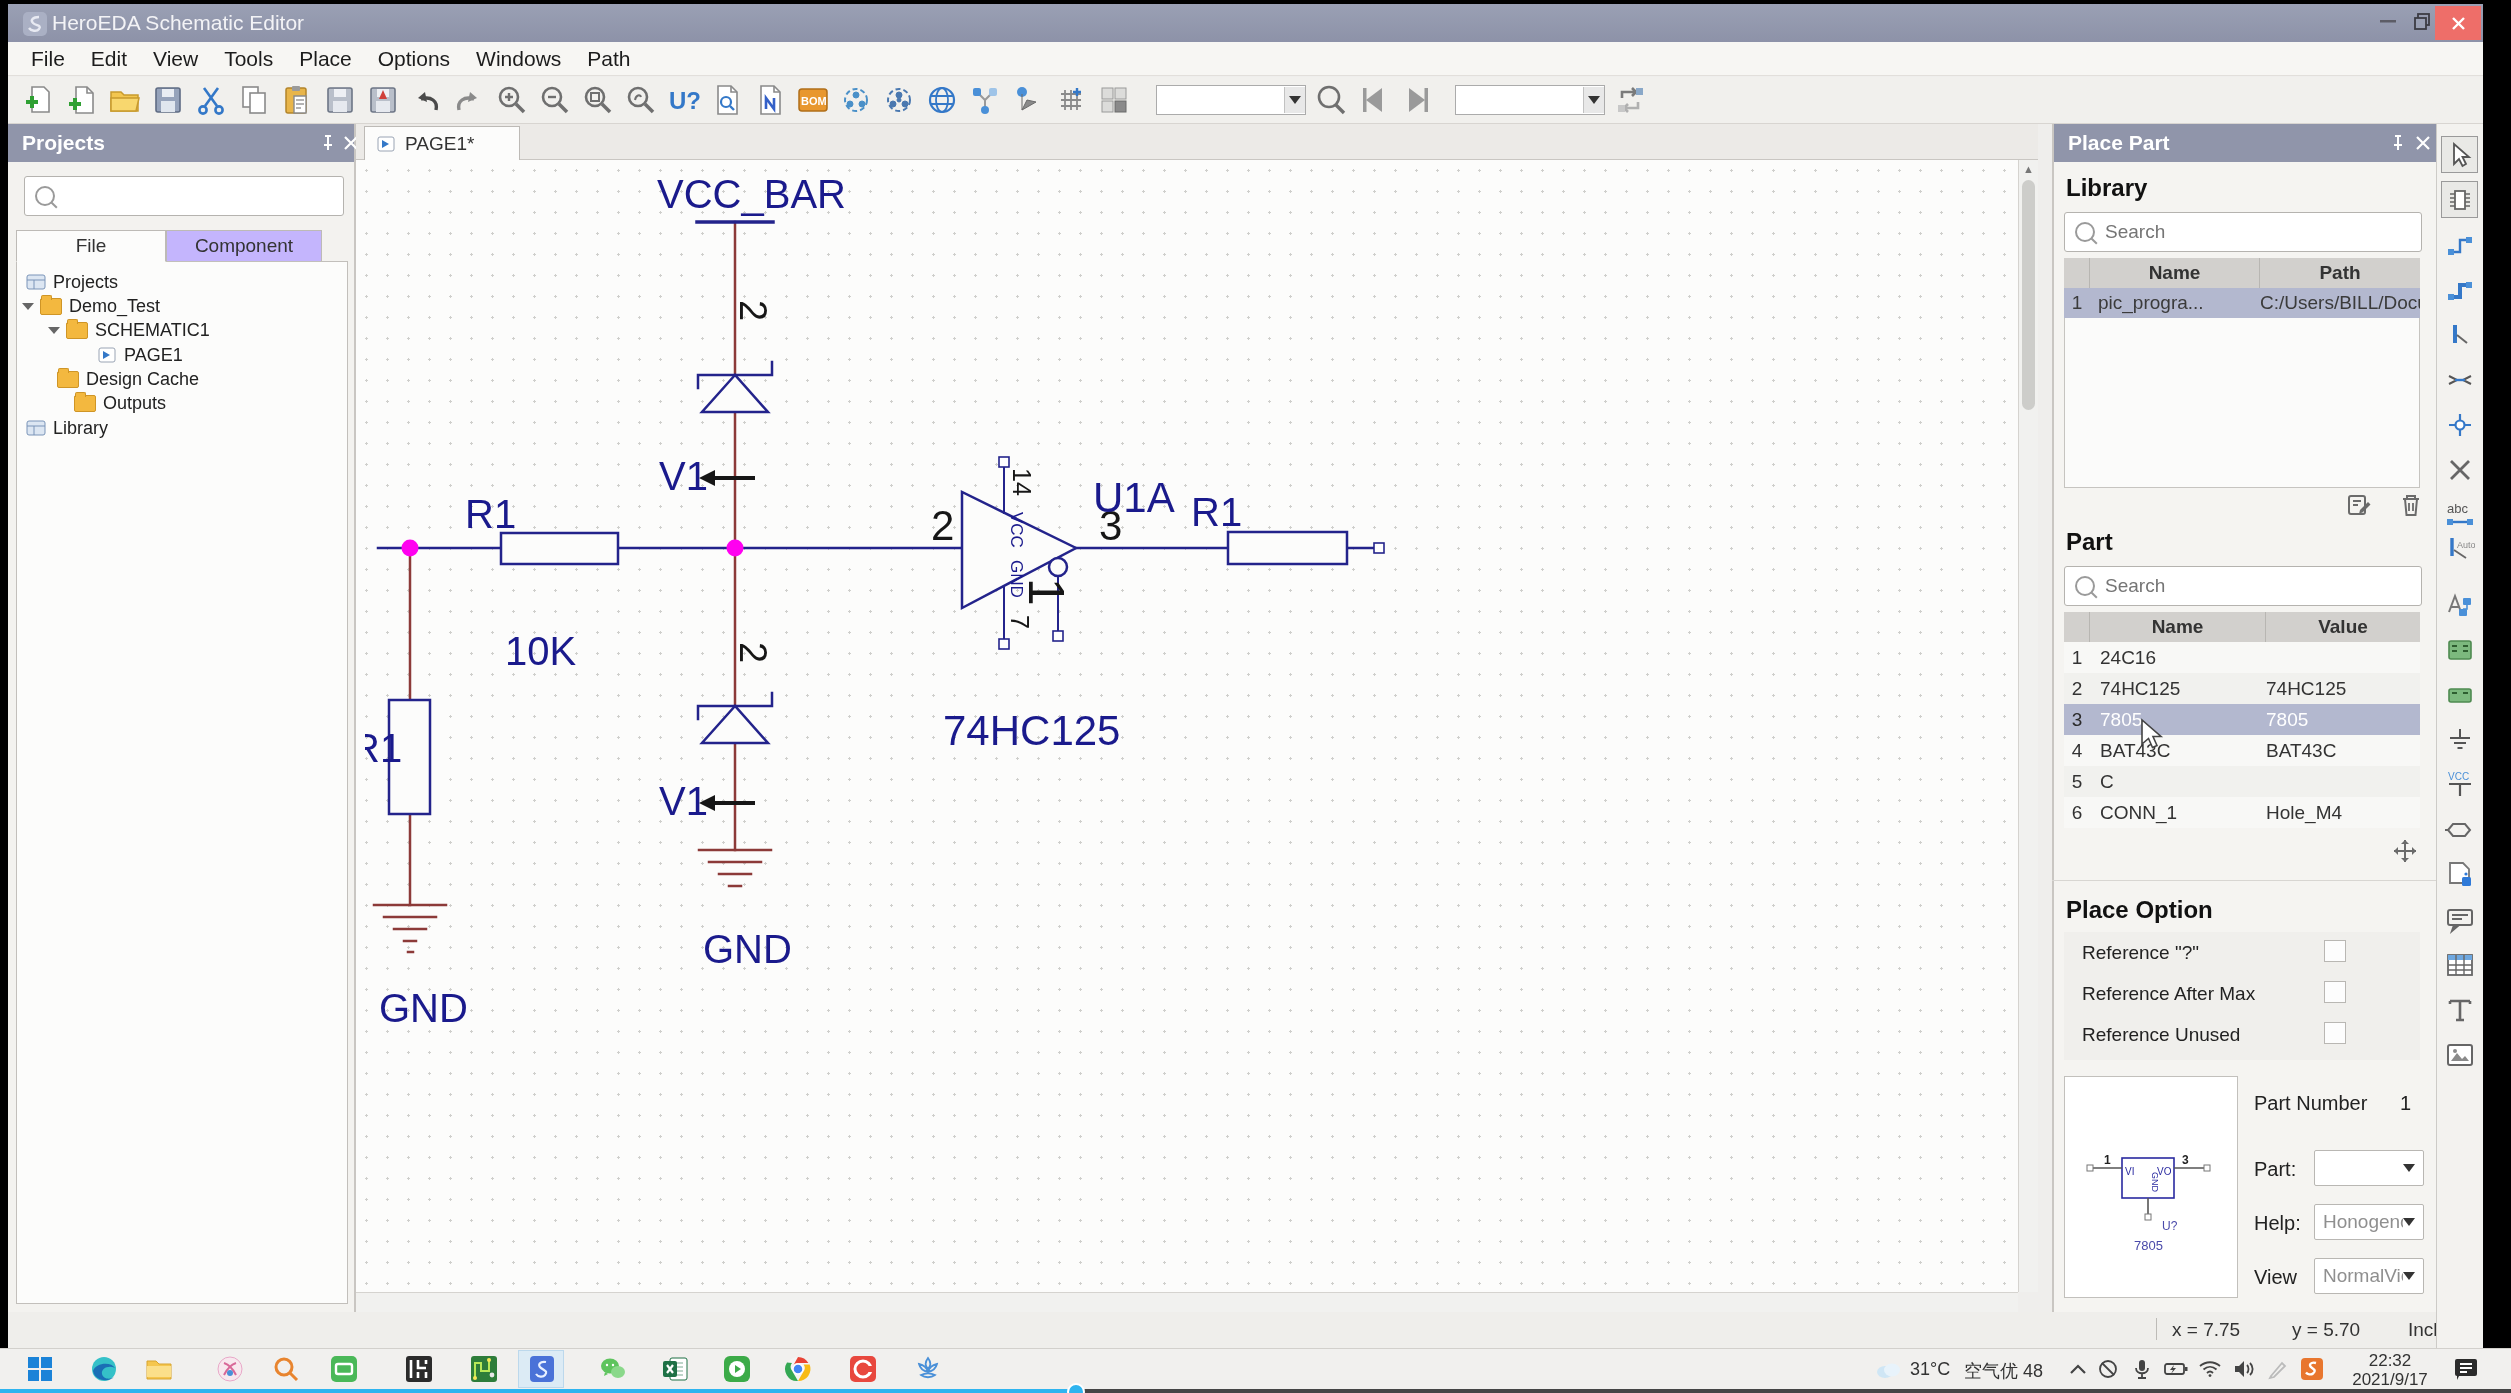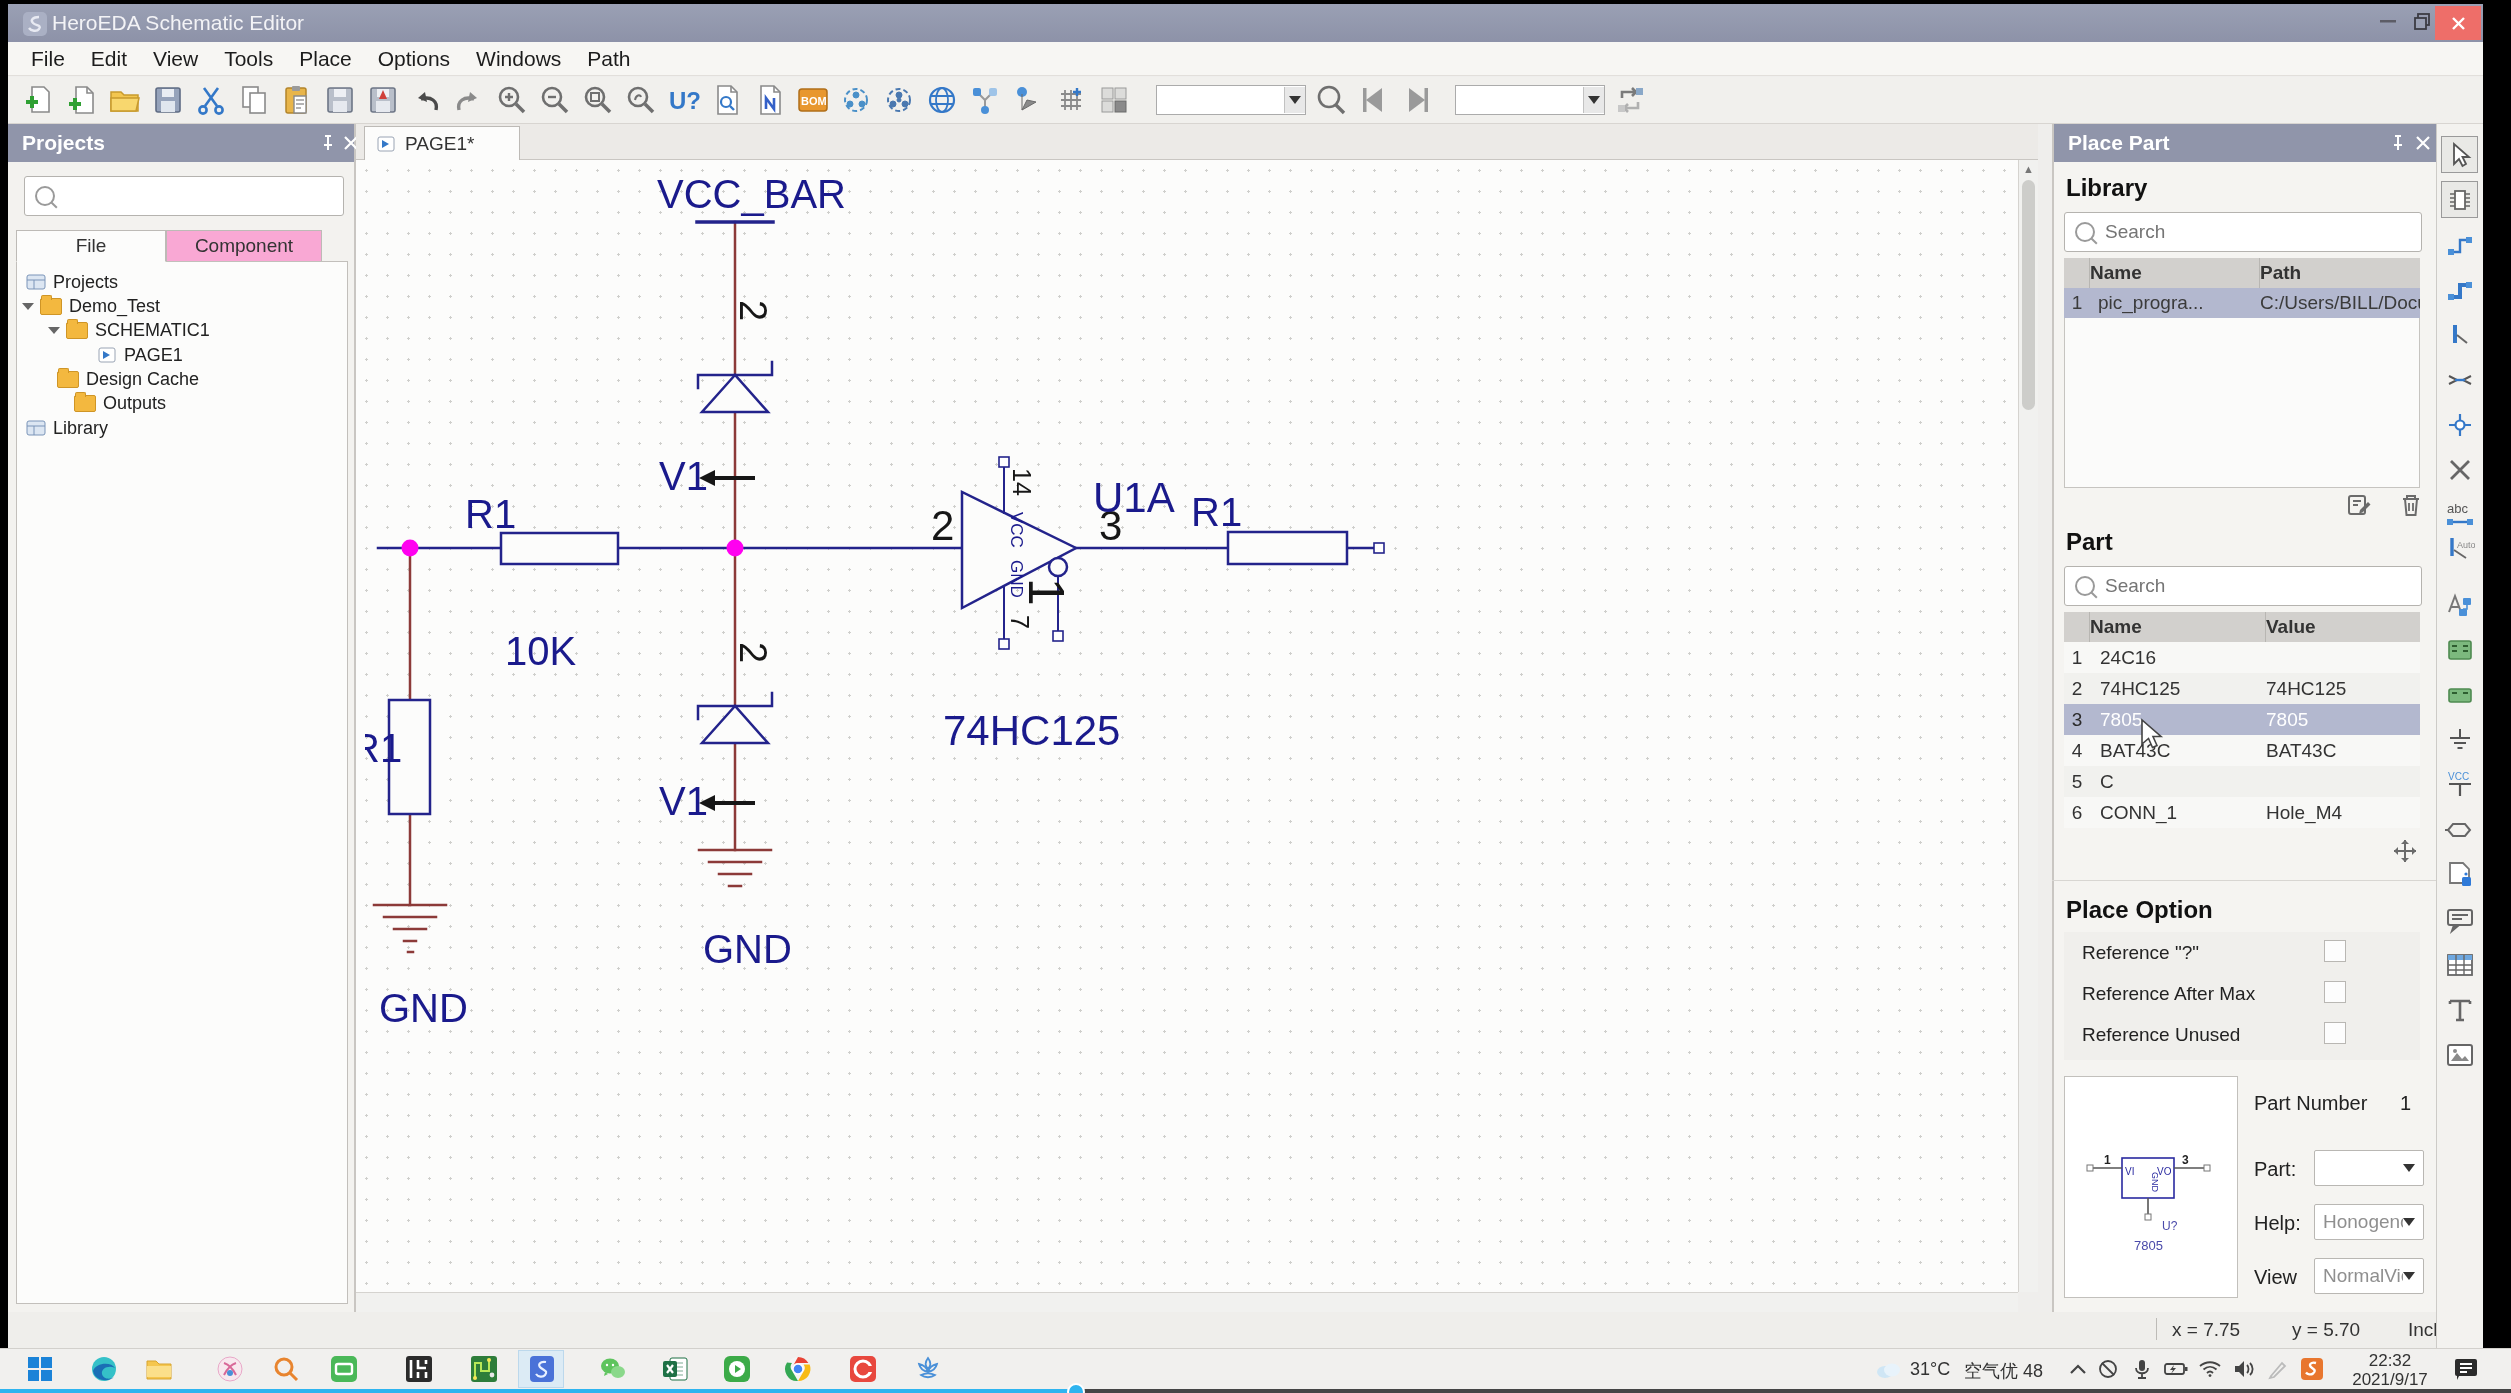--- a/index.html
+++ b/index.html
@@ -42,21 +42,21 @@
   .hscroll{left:356px;top:1292px;width:1662px;height:22px;background:#f1f1ef;border-top:1px solid #d5d3cf;box-sizing:border-box;}
   .thumb{background:#cdcdca;border-radius:8px;}
   .sb-arr{color:#777;font-size:11px;line-height:1;}
   
   .statusstrip{left:8px;top:1312px;width:2475px;height:36px;background:#efeeeb;}
   .status-txt{font-size:19px;color:#333;top:1319px;}
   
   .rpanel{left:2052px;top:124px;width:384px;height:1188px;background:#f5f4f1;border-left:2px solid #c9c6c2;box-sizing:border-box;}
   .sec-title{font-size:24px;font-weight:bold;color:#111;}
   .tblhead{background:#d2d0cd;display:flex;font-size:19px;font-weight:bold;color:#333;height:30px;line-height:30px;}
-  .tblhead>div{border-right:1px solid #b8b6b2;box-sizing:border-box;text-align:left;}
+  .tblhead>div{border-right:1px solid #b8b6b2;box-sizing:border-box;text-align:center;}
   .trow{display:flex;font-size:19px;height:31px;line-height:31px;color:#333;}
   .trow>div{box-sizing:border-box;overflow:hidden;white-space:nowrap;}
   .sel-row{background:#b3b8cf !important;color:#fff !important;}
   .chk{width:20px;height:20px;background:#fdfdfd;border:1px solid #b9b7b3;}
   .ddl{position:absolute;background:#fff;border:1px solid #b9b7b3;border-radius:2px;display:flex;align-items:center;box-sizing:border-box;}
   .ddl .val{flex:1;font-size:19px;color:#8f8f8f;padding-left:8px;overflow:hidden;white-space:nowrap;}
   .opt-label{font-size:19px;color:#222;}
   
   .rtoolbar{left:2436px;top:124px;width:47px;height:1224px;background:#f3f2ef;border-left:1px solid #cdcbc7;box-sizing:border-box;}
   .rtb{position:absolute;left:2441px;width:37px;height:37px;display:flex;align-items:center;justify-content:center;}
@@ -347,21 +347,21 @@
   </svg>
 
 <div class="abs searchbox" style="left:24px;top:176px;width:318px;height:38px">
   <span class="mag"></span>
   <input placeholder="" style="">
 </div>
 
 <div class="tab abs" style="left:16px;top:230px;width:150px;background:#fcfcfb;border-bottom:1px solid #fcfcfb;z-index:2">
     <span>File</span>
   </div>
-<div class="tab abs" style="left:166px;top:230px;width:156px;background:#f9a8d4">
+<div class="tab abs" style="left:166px;top:230px;width:156px;background:#c4b5fd">
     <span>Component</span>
   </div>
 <div class="abs" style="left:16px;top:261px;width:332px;height:1043px;background:#fcfcfb;border:1px solid #c2bfbb;box-sizing:border-box"></div>
 
 <div class="tree-row abs" style="left:26px;top:270px">
   <svg width="20" height="18" viewBox="0 0 20 18" style="margin-right:7px">
       <rect x="1" y="2" width="18" height="14" rx="2" fill="#dce6f2" stroke="#7a94b8"></rect>
       <path d="M1 7h18M8 7v9" stroke="#7a94b8"></path>
     </svg>
   <span>Projects</span>

